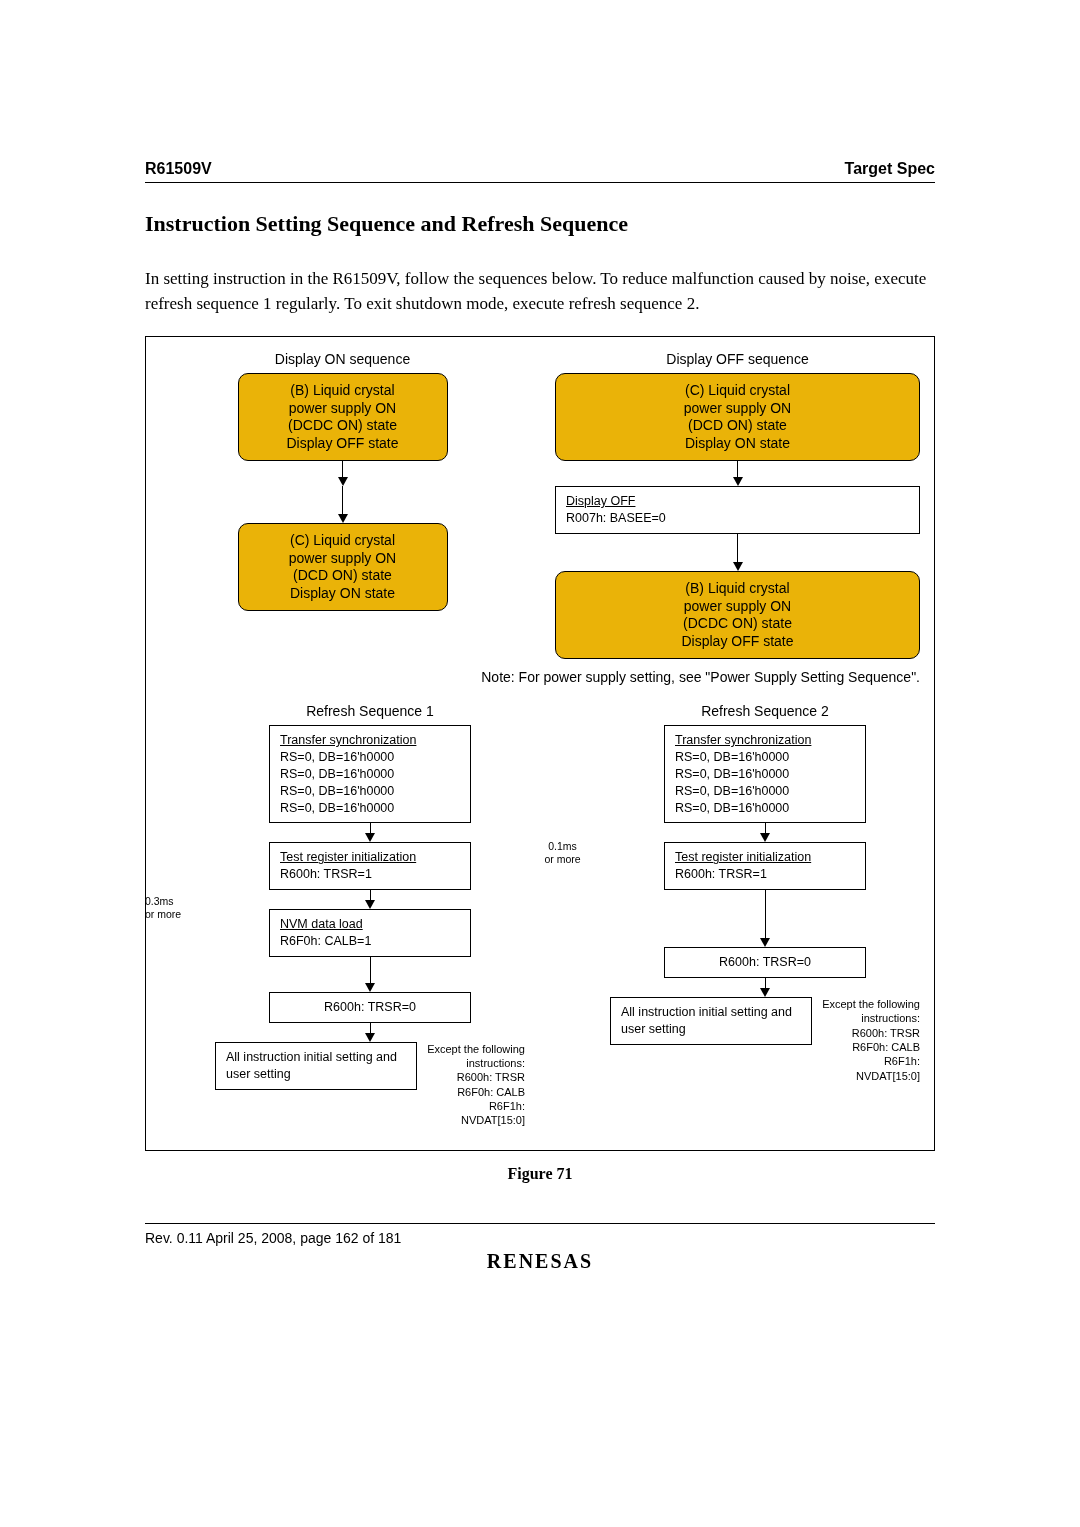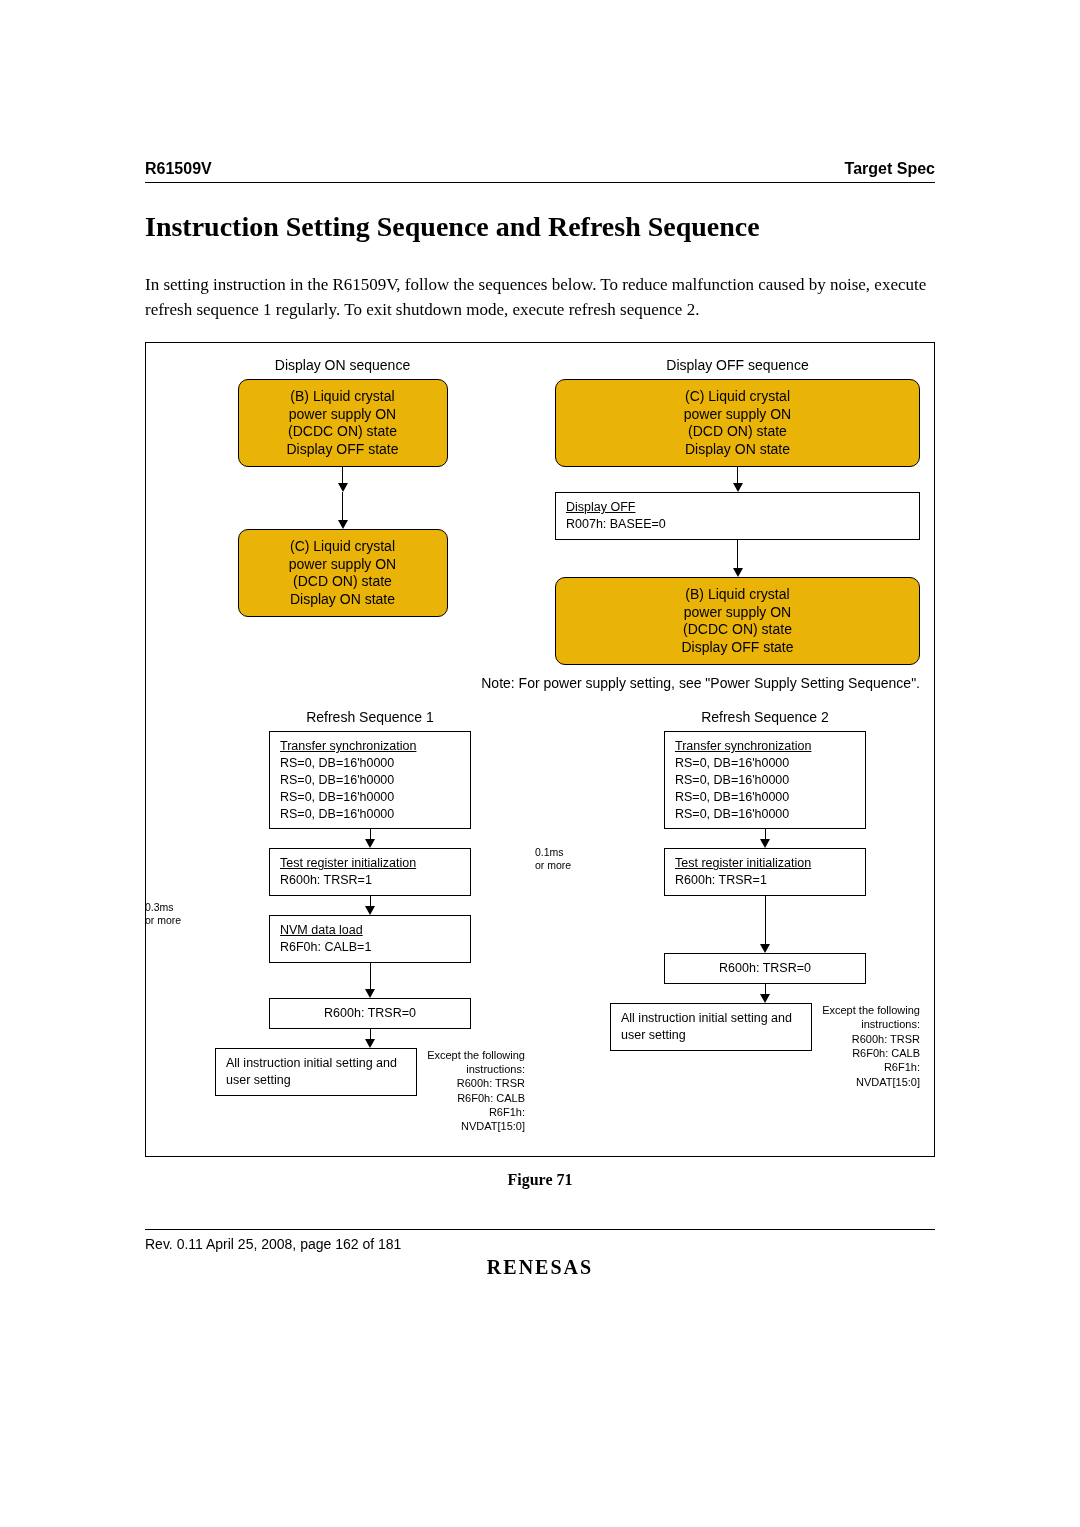--- a/index.html
+++ b/index.html
@@ -20,21 +20,21 @@
     display: flex;
     justify-content: space-between;
     font-weight: bold;
     font-size: 16px;
     padding-bottom: 4px;
     border-bottom: 1.5px solid #000;
     margin-bottom: 28px;
   }
   h2.section {
     font-family: "Times New Roman", Times, serif;
-    font-size: 28px;
+    font-size: 22px;
     font-weight: bold;
     margin: 12px 0 30px 0;
   }
   h3.sub {
     font-family: "Times New Roman", Times, serif;
     font-size: 17px;
     font-weight: bold;
     margin: 0 0 18px 0;
   }
   p.body {
@@ -156,21 +156,21 @@
     font-size: 10.5px;
     line-height: 1.2;
     text-align: left;
     width: 55px;
   }
   .wait-right-label {
     position: absolute;
     left: -75px;
     font-size: 10.5px;
     line-height: 1.2;
-    text-align: left;
+    text-align: center;
     width: 55px;
   }
 </style>
 </head>
 <body>
 
 <div class="page">
 
   <div class="header-row">
     <span>R61509V</span>

